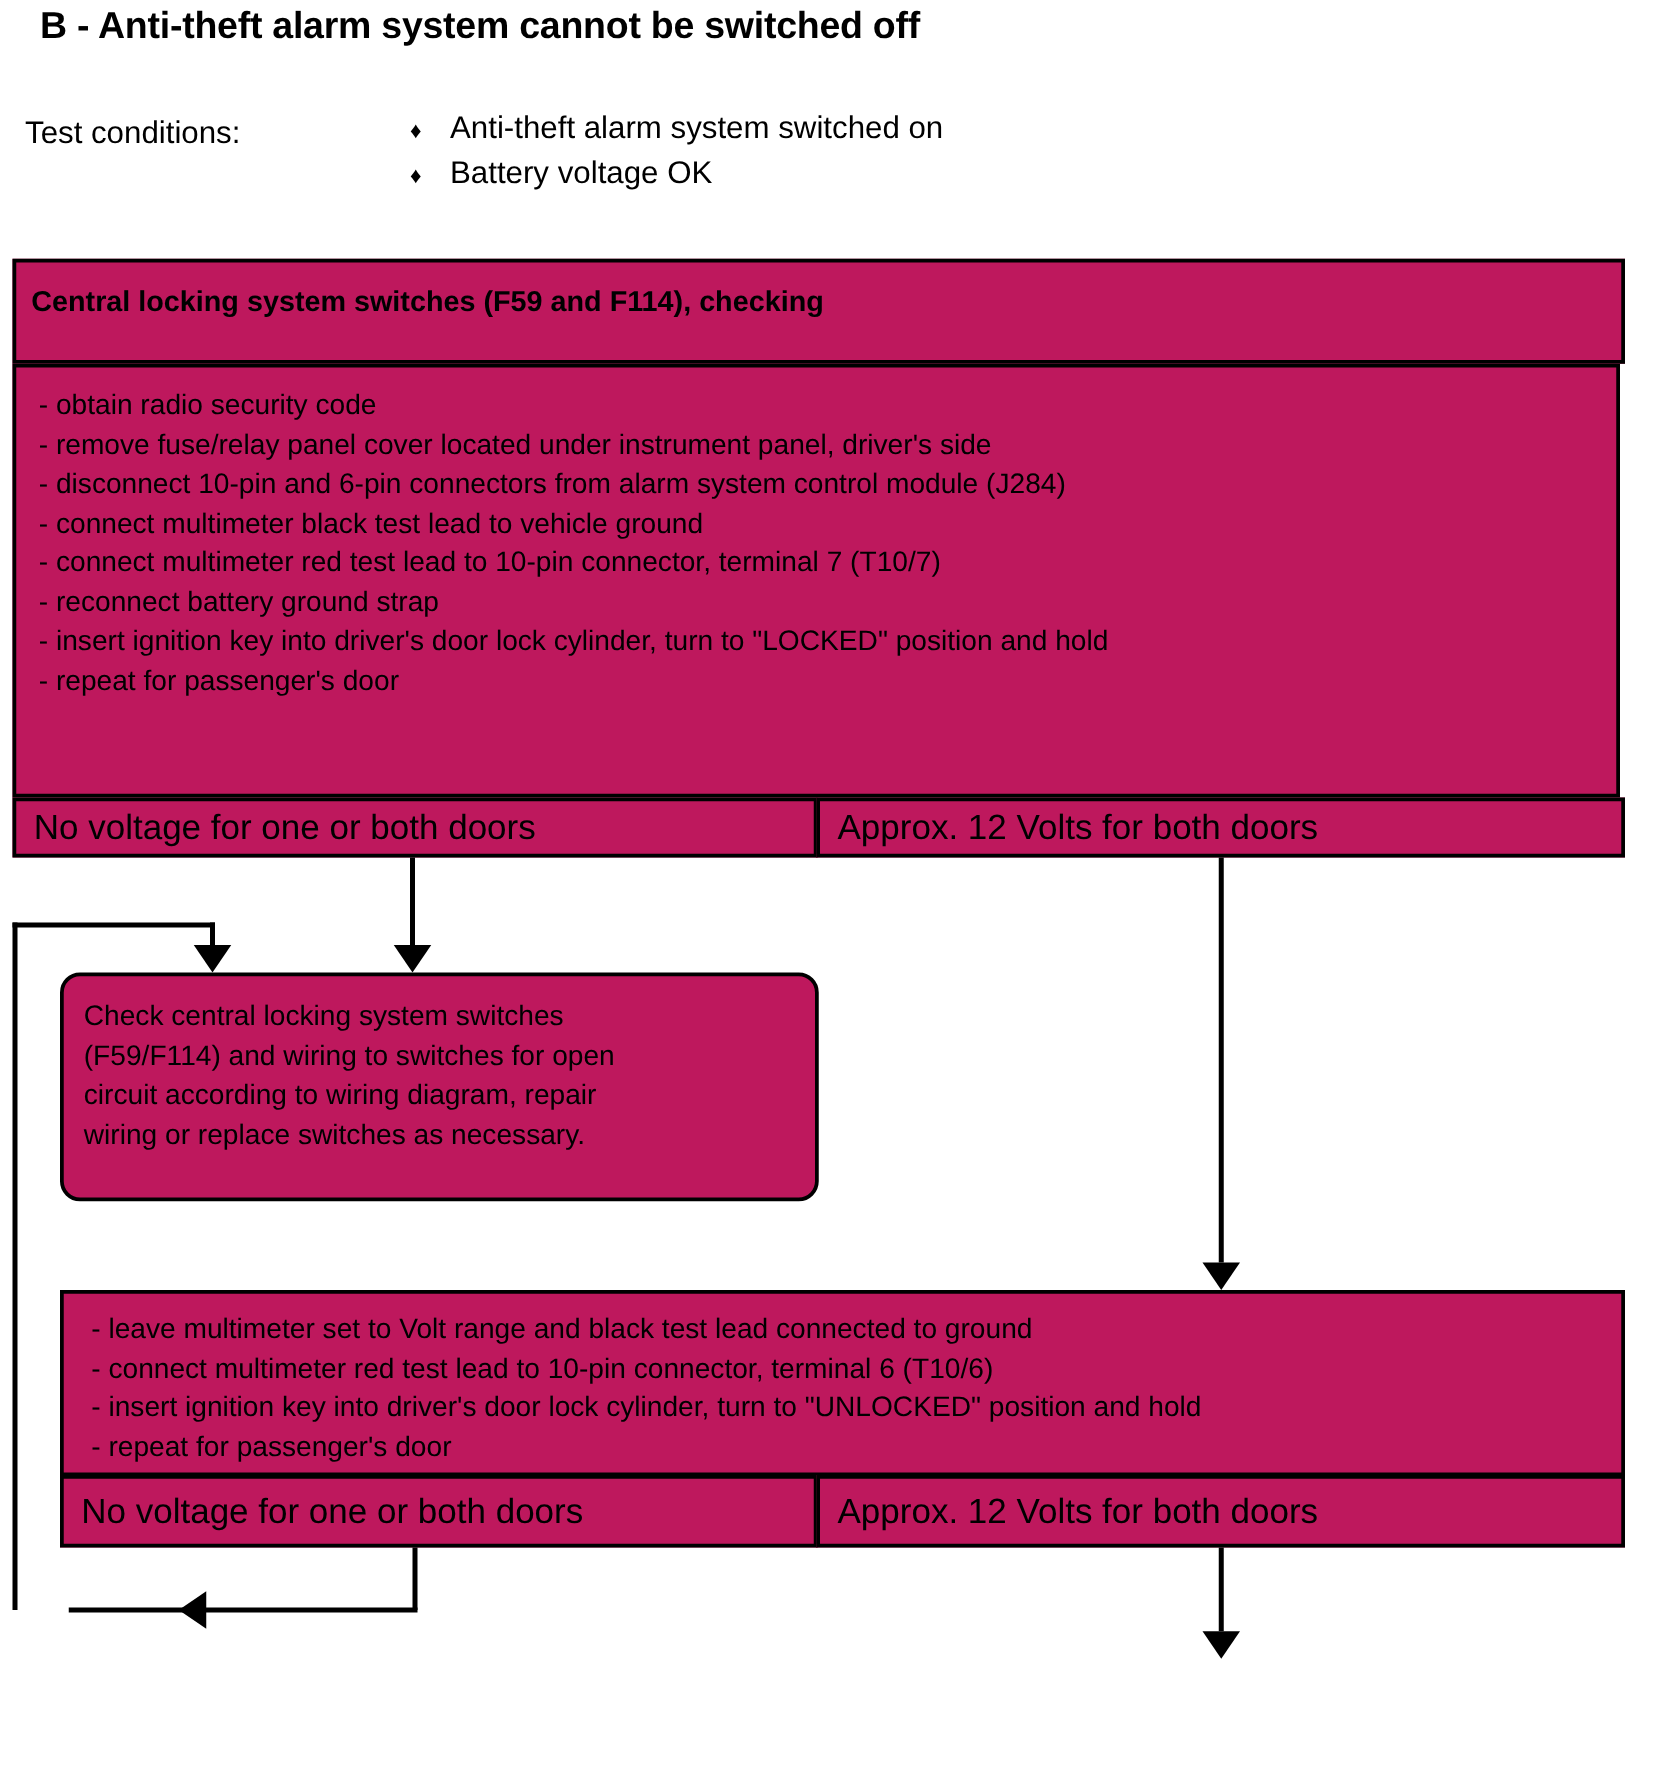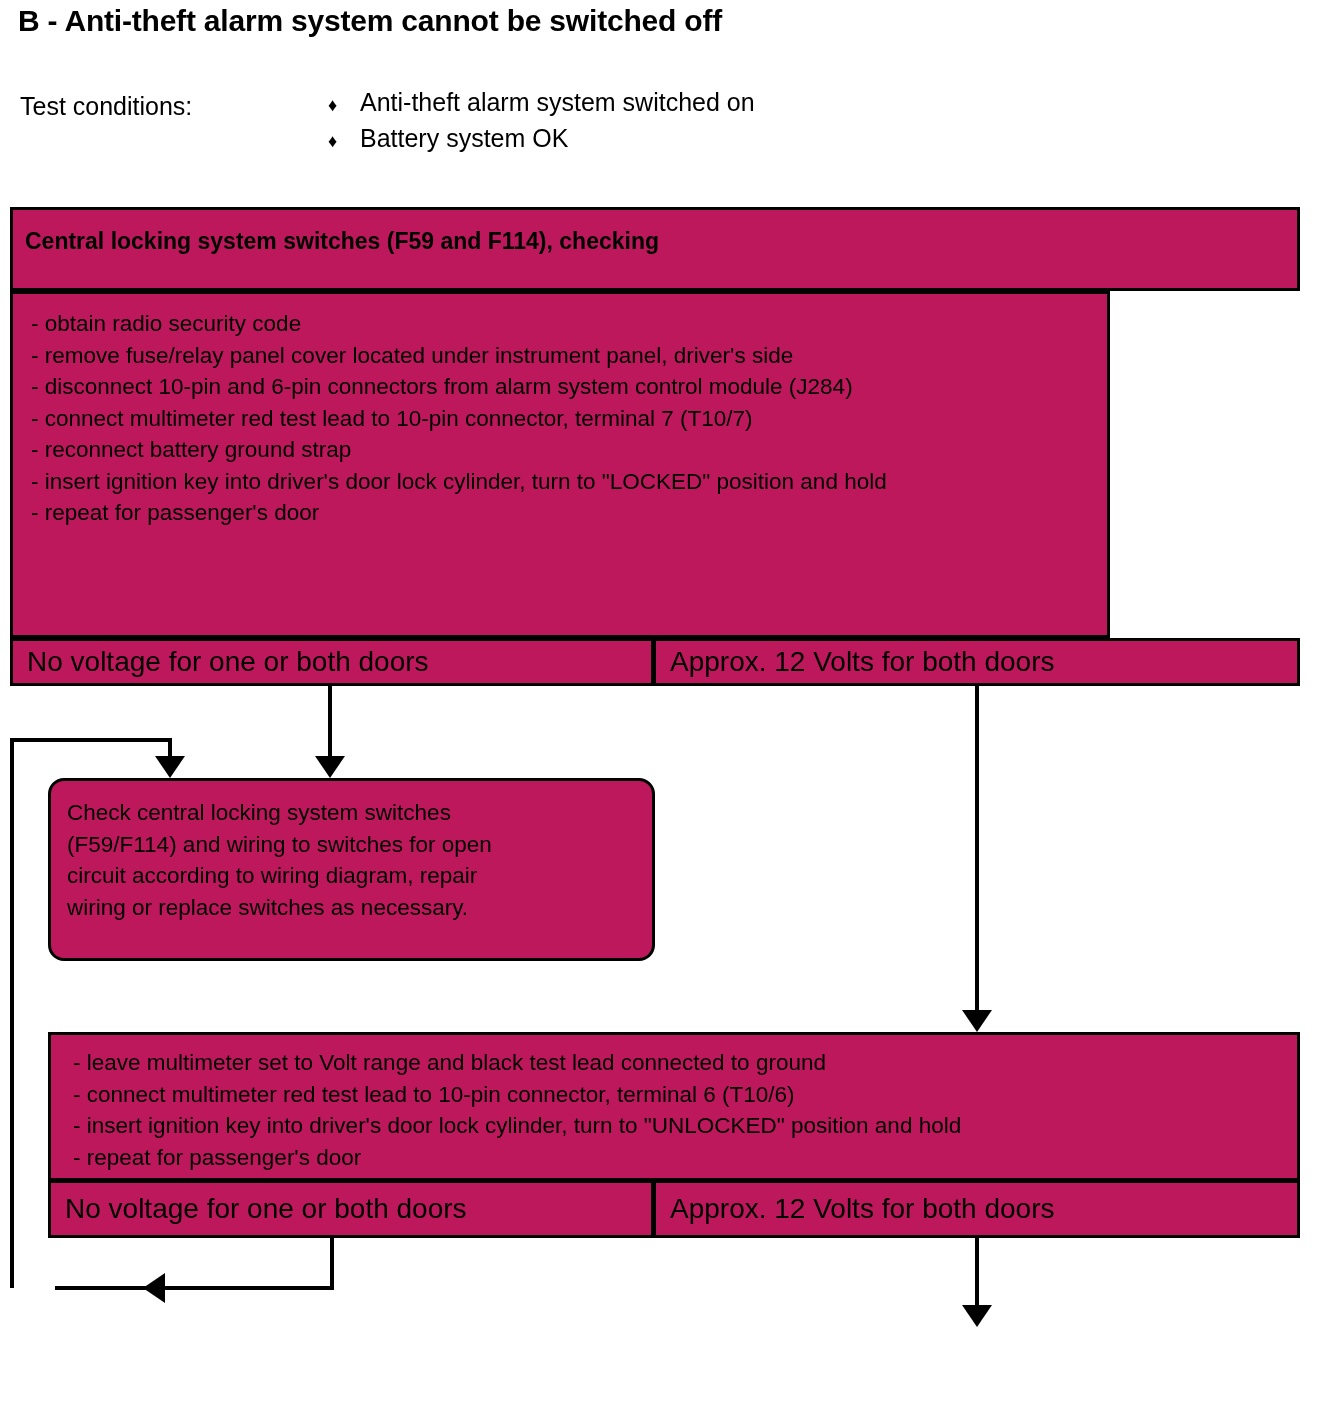--- a/index.html
+++ b/index.html
@@ -18,21 +18,21 @@
   .page {
     position: absolute;
     left: 0; top: 0;
     width: 1328px;
     height: 1420px;
   }
 
   
   #page-title {
     position: absolute;
-    left: 18px;
+    left: 32px;
     top: 4px;
     font-size: 30px;
     font-weight: bold;
     letter-spacing: -0.2px;
     white-space: nowrap;
   }
 
   
   #test-conditions-label {
     position: absolute;
@@ -78,21 +78,21 @@
   #box-header { left: 10px; top: 207px; width: 1290px; height: 84px; }
   #box-header .box-text {
     position: absolute;
     left: 12px; top: 17px;
     font-weight: bold;
     font-size: 23px;
     white-space: nowrap;
   }
 
   
-  #box-proc1 { left: 10px; top: 291px; width: 1100px; height: 347px; }
+  #box-proc1 { left: 10px; top: 291px; width: 1286px; height: 347px; }
   #box-proc1 .steps { position: absolute; left: 18px; top: 14px; }
 
   .step-line {
     font-size: 22.5px;
     line-height: 31.5px;
     white-space: nowrap;
   }
 
   
   #box-outcome1-left  { left: 10px;  top: 638px; width: 644px; height: 48px; }
@@ -165,33 +165,34 @@
 
   <div id="test-conditions-label">Test conditions:</div>
 
   <div id="test-conditions-list">
     <div class="cond-row">
       <span class="cond-bullet">♦</span>
       <span class="cond-text">Anti-theft alarm system switched on</span>
     </div>
     <div class="cond-row">
       <span class="cond-bullet">♦</span>
-      <span class="cond-text">Battery system OK</span>
+      <span class="cond-text">Battery voltage OK</span>
     </div>
   </div>
 
   <div class="box" id="box-header">
     <div class="box-text">Central locking system switches (F59 and F114), checking</div>
   </div>
 
   <div class="box" id="box-proc1">
     <div class="steps">
       <div class="step-line">- obtain radio security code</div>
       <div class="step-line">- remove fuse/relay panel cover located under instrument panel, driver's side</div>
       <div class="step-line">- disconnect 10-pin and 6-pin connectors from alarm system control module (J284)</div>
+      <div class="step-line">- connect multimeter black test lead to vehicle ground</div>
       <div class="step-line">- connect multimeter red test lead to 10-pin connector, terminal 7 (T10/7)</div>
       <div class="step-line">- reconnect battery ground strap</div>
       <div class="step-line">- insert ignition key into driver's door lock cylinder, turn to "LOCKED" position and hold</div>
       <div class="step-line">- repeat for passenger's door</div>
     </div>
   </div>
 
   <div class="box" id="box-outcome1-left">
     <div class="outcome-text">No voltage for one or both doors</div>
   </div>

